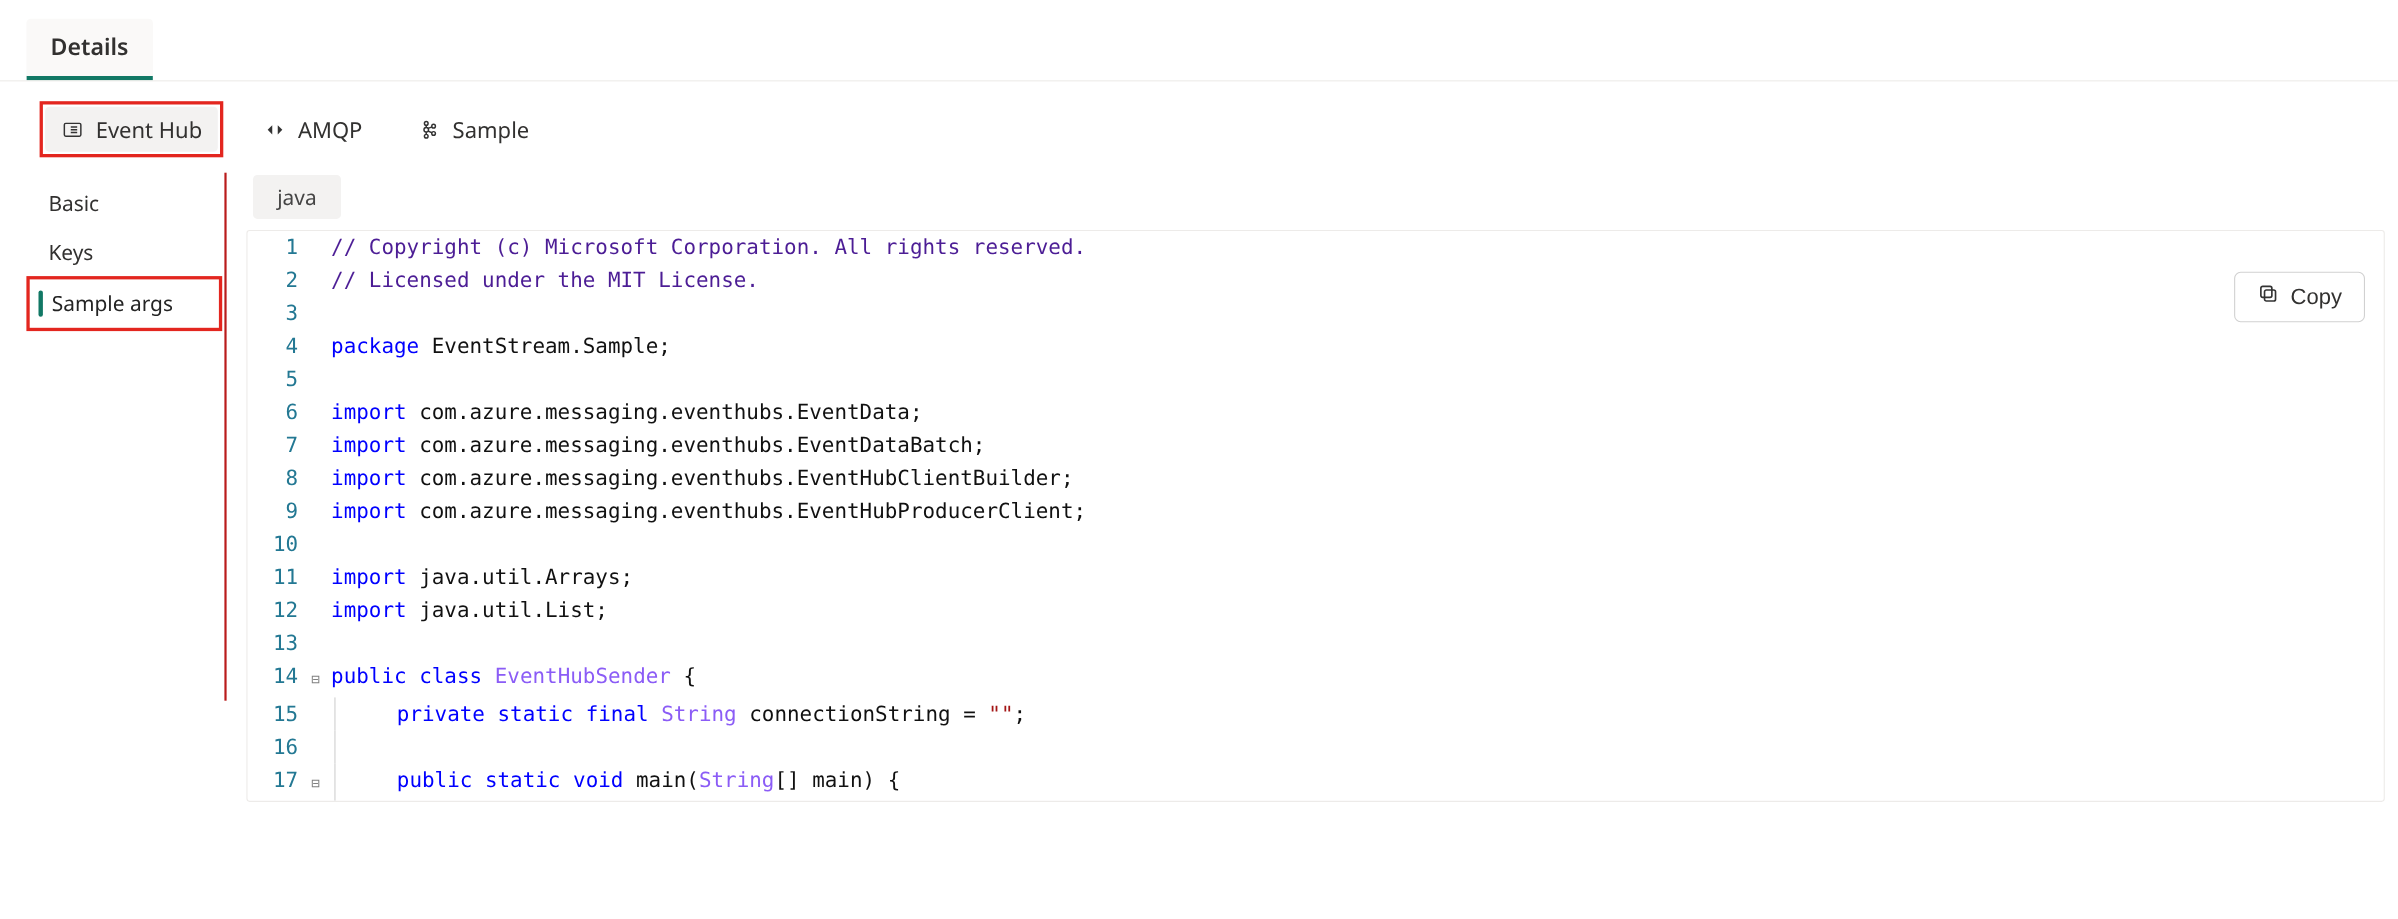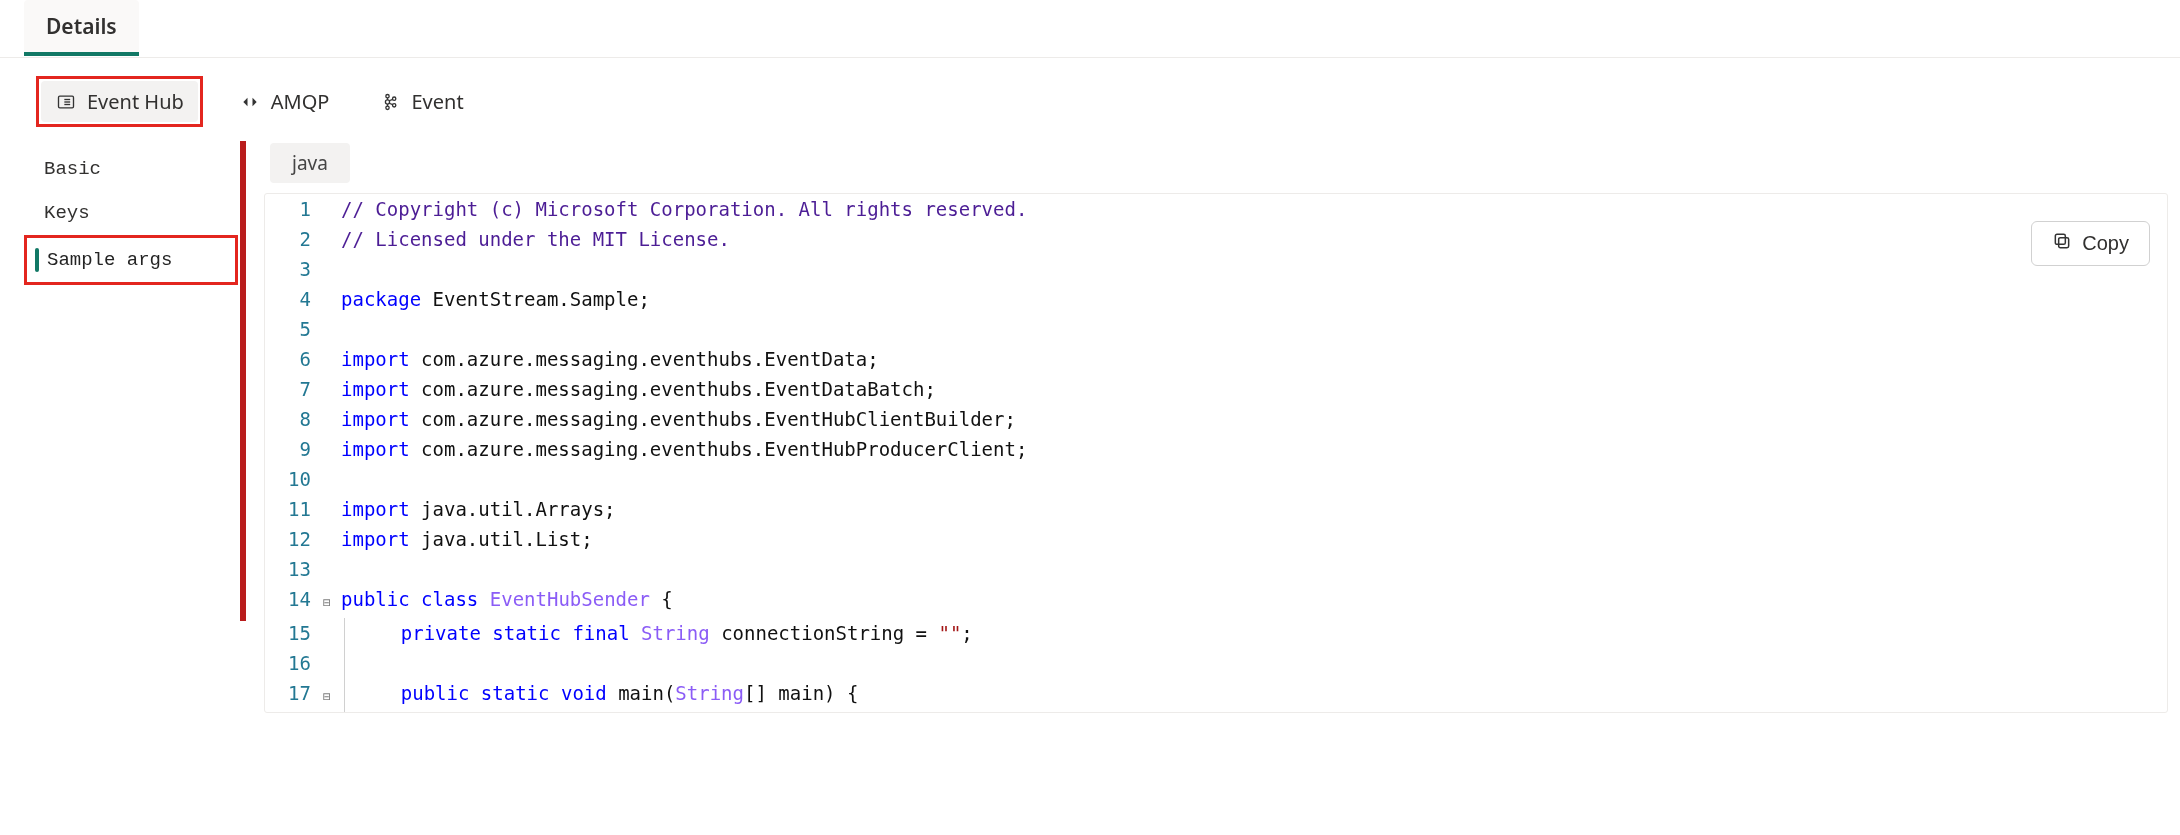--- a/index.html
+++ b/index.html
@@ -1,32 +1,32 @@
 <!DOCTYPE html>
 <html><head>
 <meta charset="utf-8">
 <style>
   html,body{margin:0;padding:0;font-family:"Segoe UI",system-ui,sans-serif;background:#ffffff;color:#323130;}
   *{box-sizing:border-box;}
 
   
-  .tabbar{display:flex;align-items:flex-start;height:58px;border-bottom:1px solid #edebe9;padding-left:24px;}
+  .tabbar{display:flex;align-items:center;height:58px;border-bottom:1px solid #edebe9;padding-left:24px;margin-top:16px;}
   .tab{padding:12px 22px;font-size:21px;font-weight:600;color:#323130;cursor:pointer;border-top-left-radius:4px;border-top-right-radius:4px;}
   .tab.active{background:#faf9f8;border-bottom:4px solid #117865;}
 
   
   .protos{display:flex;align-items:center;gap:22px;padding:18px 36px 14px 36px;}
   .proto{display:inline-flex;align-items:center;gap:10px;padding:7px 14px;font-size:20px;color:#323130;cursor:pointer;border-radius:4px;}
   .proto.active{background:#f3f2f1;}
   .proto .ico{display:inline-flex;width:22px;height:22px;align-items:center;justify-content:center;}
   .redbox1{border:3px solid #e3261f;padding:2px;}
 
   
   .body{display:flex;align-items:flex-start;}
-  .side{width:246px;border-right:6px solid #b91c1c;padding-top:6px;min-height:480px;font-family:Liberation Mono, monospace;}
+  .side{width:206px;border-right:2px solid #b91c1c;padding-top:6px;min-height:480px;}
   .side-item{display:flex;align-items:center;height:44px;padding-left:44px;font-size:19px;color:#323130;cursor:pointer;position:relative;}
   .side-item.active{font-weight:400;color:#242424;}
   .side-item.active::before{content:"";position:absolute;left:32px;top:10px;bottom:10px;width:4px;background:#117865;border-radius:2px;}
   .redbox2{border:3px solid #e3261f;margin:0 2px 0 24px;}
   .redbox2 .side-item{padding-left:20px;}
   .redbox2 .side-item.active::before{left:8px;}
 
   
   .main{flex:1;padding:0 12px 0 18px;}
   .langpill{display:inline-block;background:#f3f2f1;color:#454545;font-size:19px;padding:7px 22px;border-radius:4px;margin:2px 0 10px 6px;}
@@ -37,21 +37,21 @@
   .gut{width:58px;text-align:right;padding-right:12px;color:#237893;user-select:none;font-variant-numeric:tabular-nums;}
   .fold{width:18px;color:#808080;font-size:13px;padding-top:4px;}
   .src{white-space:pre;flex:1;padding-right:8px;}
   .c-comment{color:#4c1d95;}
   .c-kw{color:#0000ff;}
   .c-type{color:#8b5cf6;}
   .c-str{color:#a31515;}
   .c-text{color:#111111;}
   .foldline{border-left:1px solid #d0d0d0;margin-left:3px;padding-left:10px;}
 
-  .copybtn{position:absolute;top:28px;right:18px;display:inline-flex;align-items:center;gap:10px;background:#ffffff;border:1px solid #d1d1d1;border-radius:6px;padding:9px 20px;font-size:20px;cursor:pointer;color:#323130;}
+  .copybtn{position:absolute;top:38px;right:18px;display:inline-flex;align-items:center;gap:10px;background:#ffffff;border:1px solid #d1d1d1;border-radius:6px;padding:9px 20px;font-size:20px;cursor:pointer;color:#323130;}
 </style>
 </head>
 <body>
 
 <div class="tabbar">
   <div class="tab active">Details</div>
 </div>
 
 <div class="protos">
   <span class="redbox1">
@@ -88,21 +88,21 @@
           <circle cx="9" cy="12" r="2.5"></circle>
           <circle cx="9" cy="19" r="2"></circle>
         <circle cx="17" cy="8" r="2"></circle>
           <circle cx="17" cy="16" r="2"></circle>
         <line x1="9" y1="7" x2="9" y2="9.5"></line>
           <line x1="9" y1="14.5" x2="9" y2="17"></line>
         <line x1="11" y1="10.5" x2="15.3" y2="8.8"></line>
           <line x1="11" y1="13.5" x2="15.3" y2="15.2"></line>
       </svg>
     </span>
-    <span>Event</span>
+    <span>Sample</span>
   </span>
 </div>
 
 <div class="body">
 
   <div class="side">
     <div class="side-item">Basic</div>
     <div class="side-item">Keys</div>
     <div class="redbox2">
       <div class="side-item active">Sample args</div>

